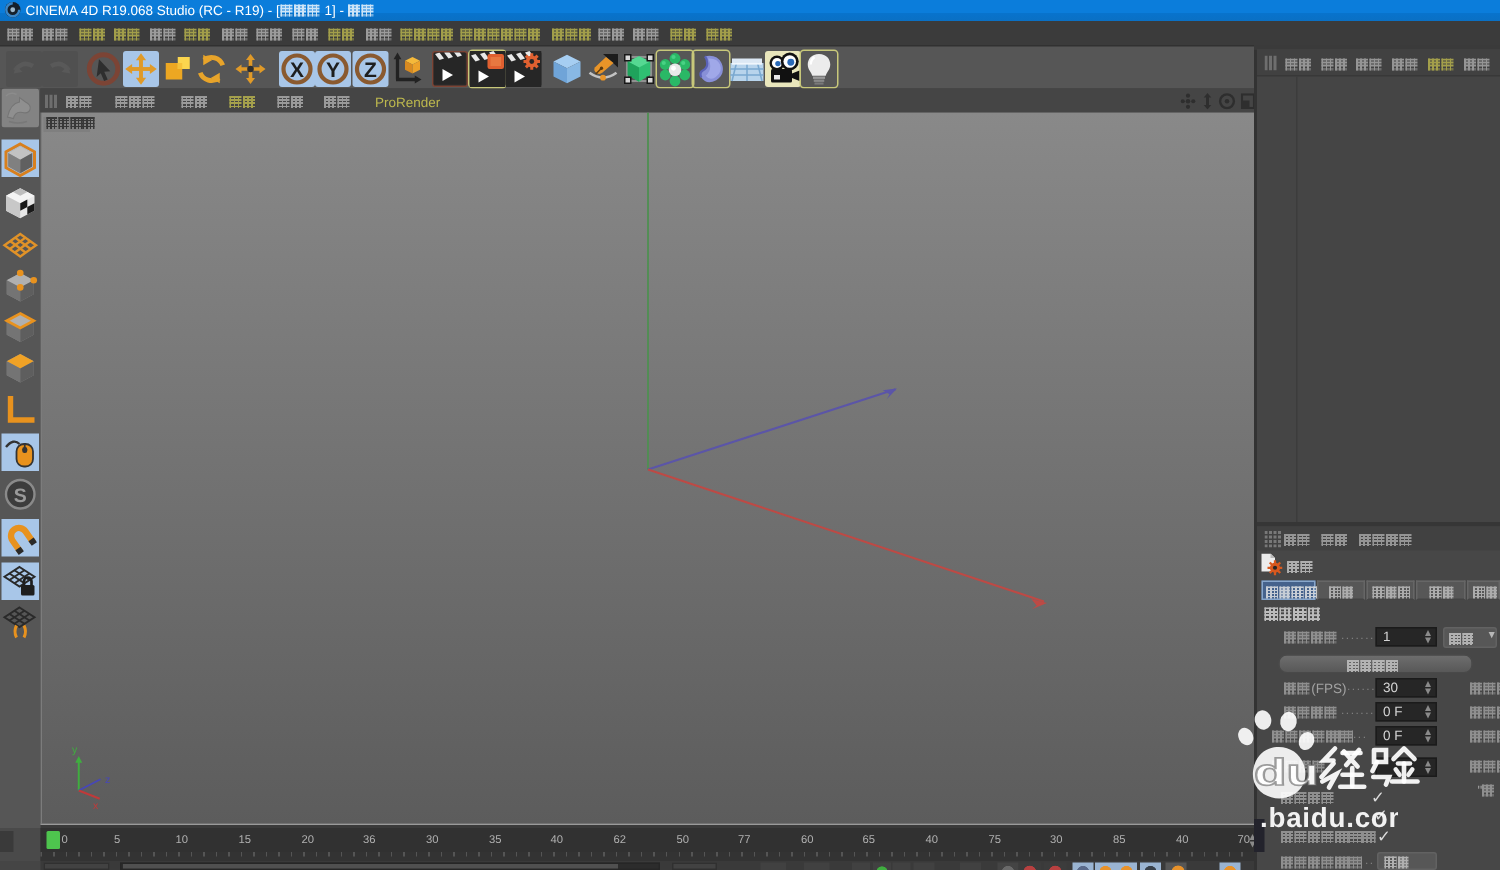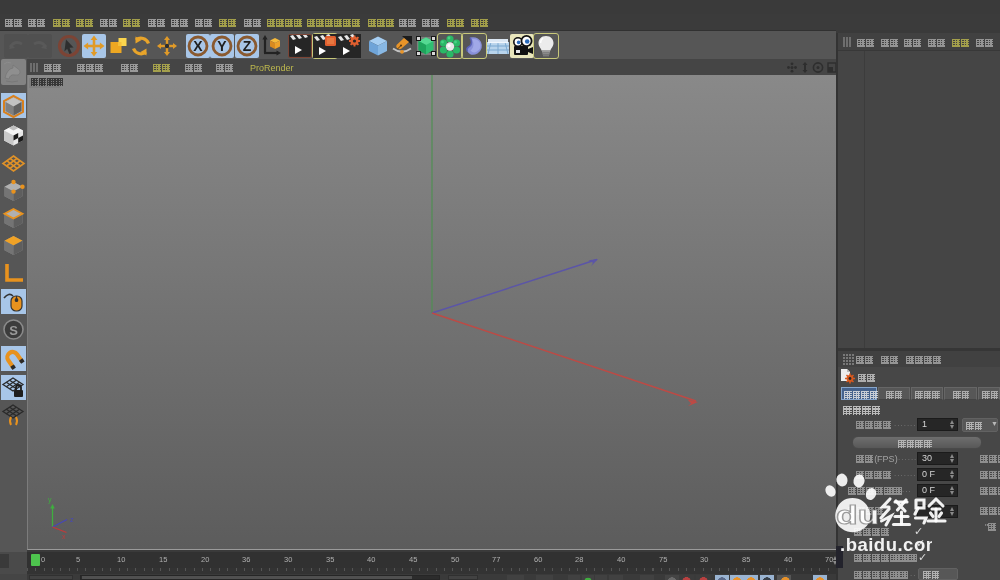--- a/index.html
+++ b/index.html
@@ -47,20 +47,28 @@
 #amgap{left:838px;top:348px;width:162px;height:3px;background:#363636}
 #ambody{left:838px;top:367px;width:162px;height:213px;background:#474747}
 .amlabel{position:absolute;font-size:9px;color:#a2a2a2}
 .amin{position:absolute;height:13px;background:#262626;border:1px solid #1b1b1b;color:#d5d5d5;font-size:9px;line-height:11px;padding-left:4px}
 .spin{position:absolute;width:5px;height:9px}
 .spin:before{content:"";position:absolute;left:0;top:0;border-left:2.5px solid transparent;border-right:2.5px solid transparent;border-bottom:4px solid #8a8a8a}
 .spin:after{content:"";position:absolute;left:0;bottom:0;border-left:2.5px solid transparent;border-right:2.5px solid transparent;border-top:4px solid #8a8a8a}
 .dots{color:#808080;font-size:8px;letter-spacing:1px}
 </style></head><body>
 <div id="root">
+  <div class="abs" id="title">
+    <svg class="abs" style="left:3px;top:1px" width="11" height="11">
+        <circle cx="5.5" cy="5.5" r="5.2" fill="#15202c"></circle>
+        <path d="M5.5 1.2 A4.3 4.3 0 1 0 9.8 5.5" fill="none" stroke="#3a86c8" stroke-width="1.6"></path>
+        <circle cx="5.5" cy="5.5" r="1.6" fill="#9db8cc"></circle>
+      </svg>
+    <span class="abs" style="left:17px;top:2px;white-space:nowrap">CINEMA 4D R19.068 Studio (RC - R19) - [<span class="cn"><i class="g"></i><i class="g"></i><i class="g"></i></span> 1] - <span class="cn"><i class="g"></i><i class="g"></i></span></span>
+  </div>
   <div class="abs" id="menubar">
     <span style="left:5px"><i class="g"></i><i class="g"></i></span>
     <span style="left:28px"><i class="g"></i><i class="g"></i></span>
     <span class="y" style="left:53px"><i class="g"></i><i class="g"></i></span>
     <span class="y" style="left:76px"><i class="g"></i><i class="g"></i></span>
     <span style="left:100px"><i class="g"></i><i class="g"></i></span>
     <span class="y" style="left:123px"><i class="g"></i><i class="g"></i></span>
     <span style="left:148px"><i class="g"></i><i class="g"></i></span>
     <span style="left:171px"><i class="g"></i><i class="g"></i></span>
     <span style="left:195px"><i class="g"></i><i class="g"></i></span>
@@ -482,25 +490,25 @@
     <div class="abs" style="left:4px;top:2px;width:9px;height:12px;background:#4ec44e;border-radius:1px"></div>
     <span class="abs" style="left:14px;top:3px">0</span>
     <span class="abs" style="left:49px;top:3px">5</span>
     <span class="abs" style="left:90px;top:3px">10</span>
     <span class="abs" style="left:132px;top:3px">15</span>
     <span class="abs" style="left:174px;top:3px">20</span>
     <span class="abs" style="left:215px;top:3px">36</span>
     <span class="abs" style="left:257px;top:3px">30</span>
     <span class="abs" style="left:299px;top:3px">35</span>
     <span class="abs" style="left:340px;top:3px">40</span>
-    <span class="abs" style="left:382px;top:3px">45</span>
+    <span class="abs" style="left:382px;top:3px">62</span>
     <span class="abs" style="left:424px;top:3px">50</span>
     <span class="abs" style="left:465px;top:3px">77</span>
     <span class="abs" style="left:507px;top:3px">60</span>
-    <span class="abs" style="left:548px;top:3px">28</span>
+    <span class="abs" style="left:548px;top:3px">65</span>
     <span class="abs" style="left:590px;top:3px">40</span>
     <span class="abs" style="left:632px;top:3px">75</span>
     <span class="abs" style="left:673px;top:3px">30</span>
     <span class="abs" style="left:715px;top:3px">85</span>
     <span class="abs" style="left:757px;top:3px">40</span>
     <span class="abs" style="left:798px;top:3px">70</span>
     <span class="spin" style="left:806px;top:4px"></span>
   </div>
   <div class="abs" id="ticks"></div>
   <div class="abs" id="botrow">

